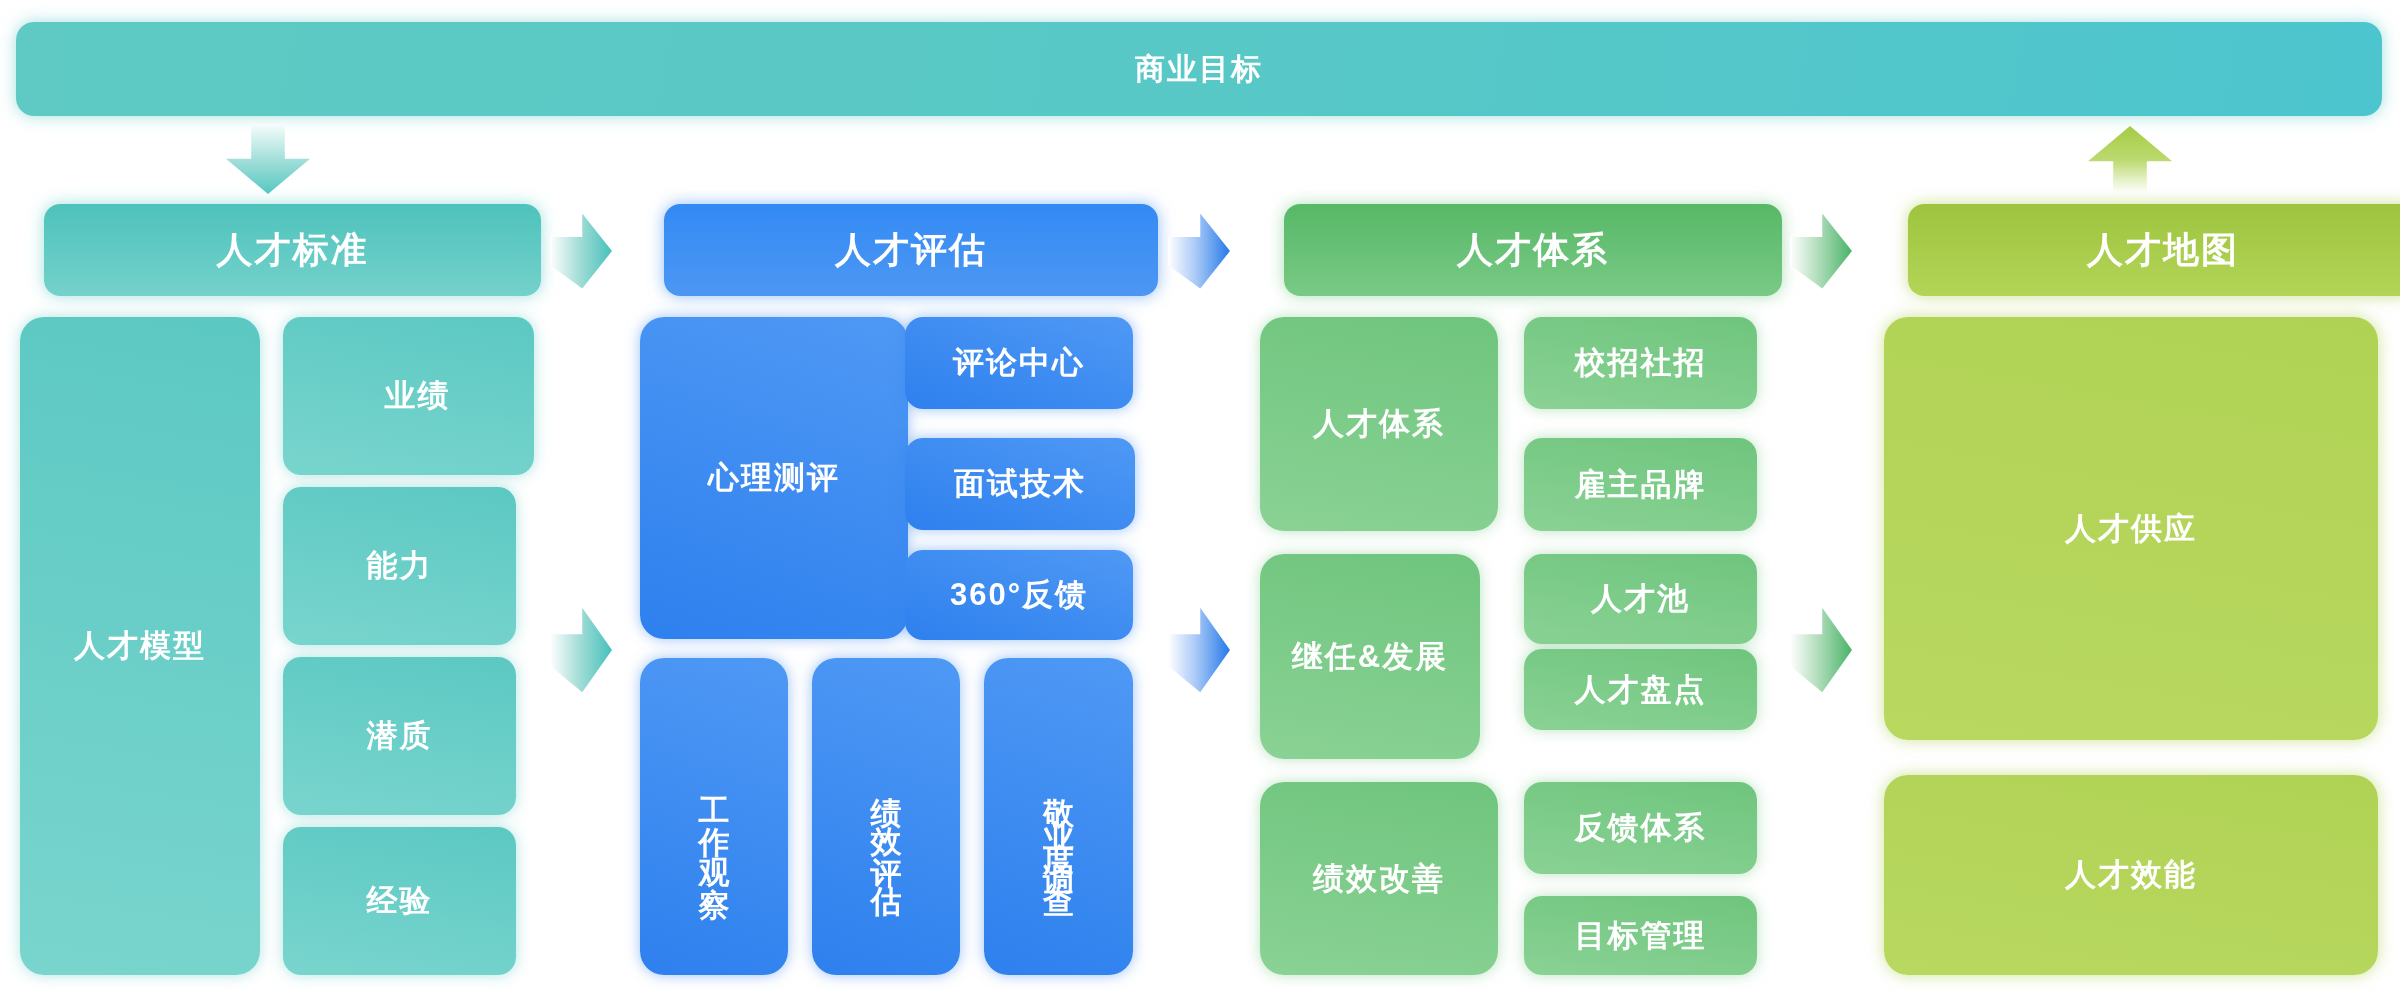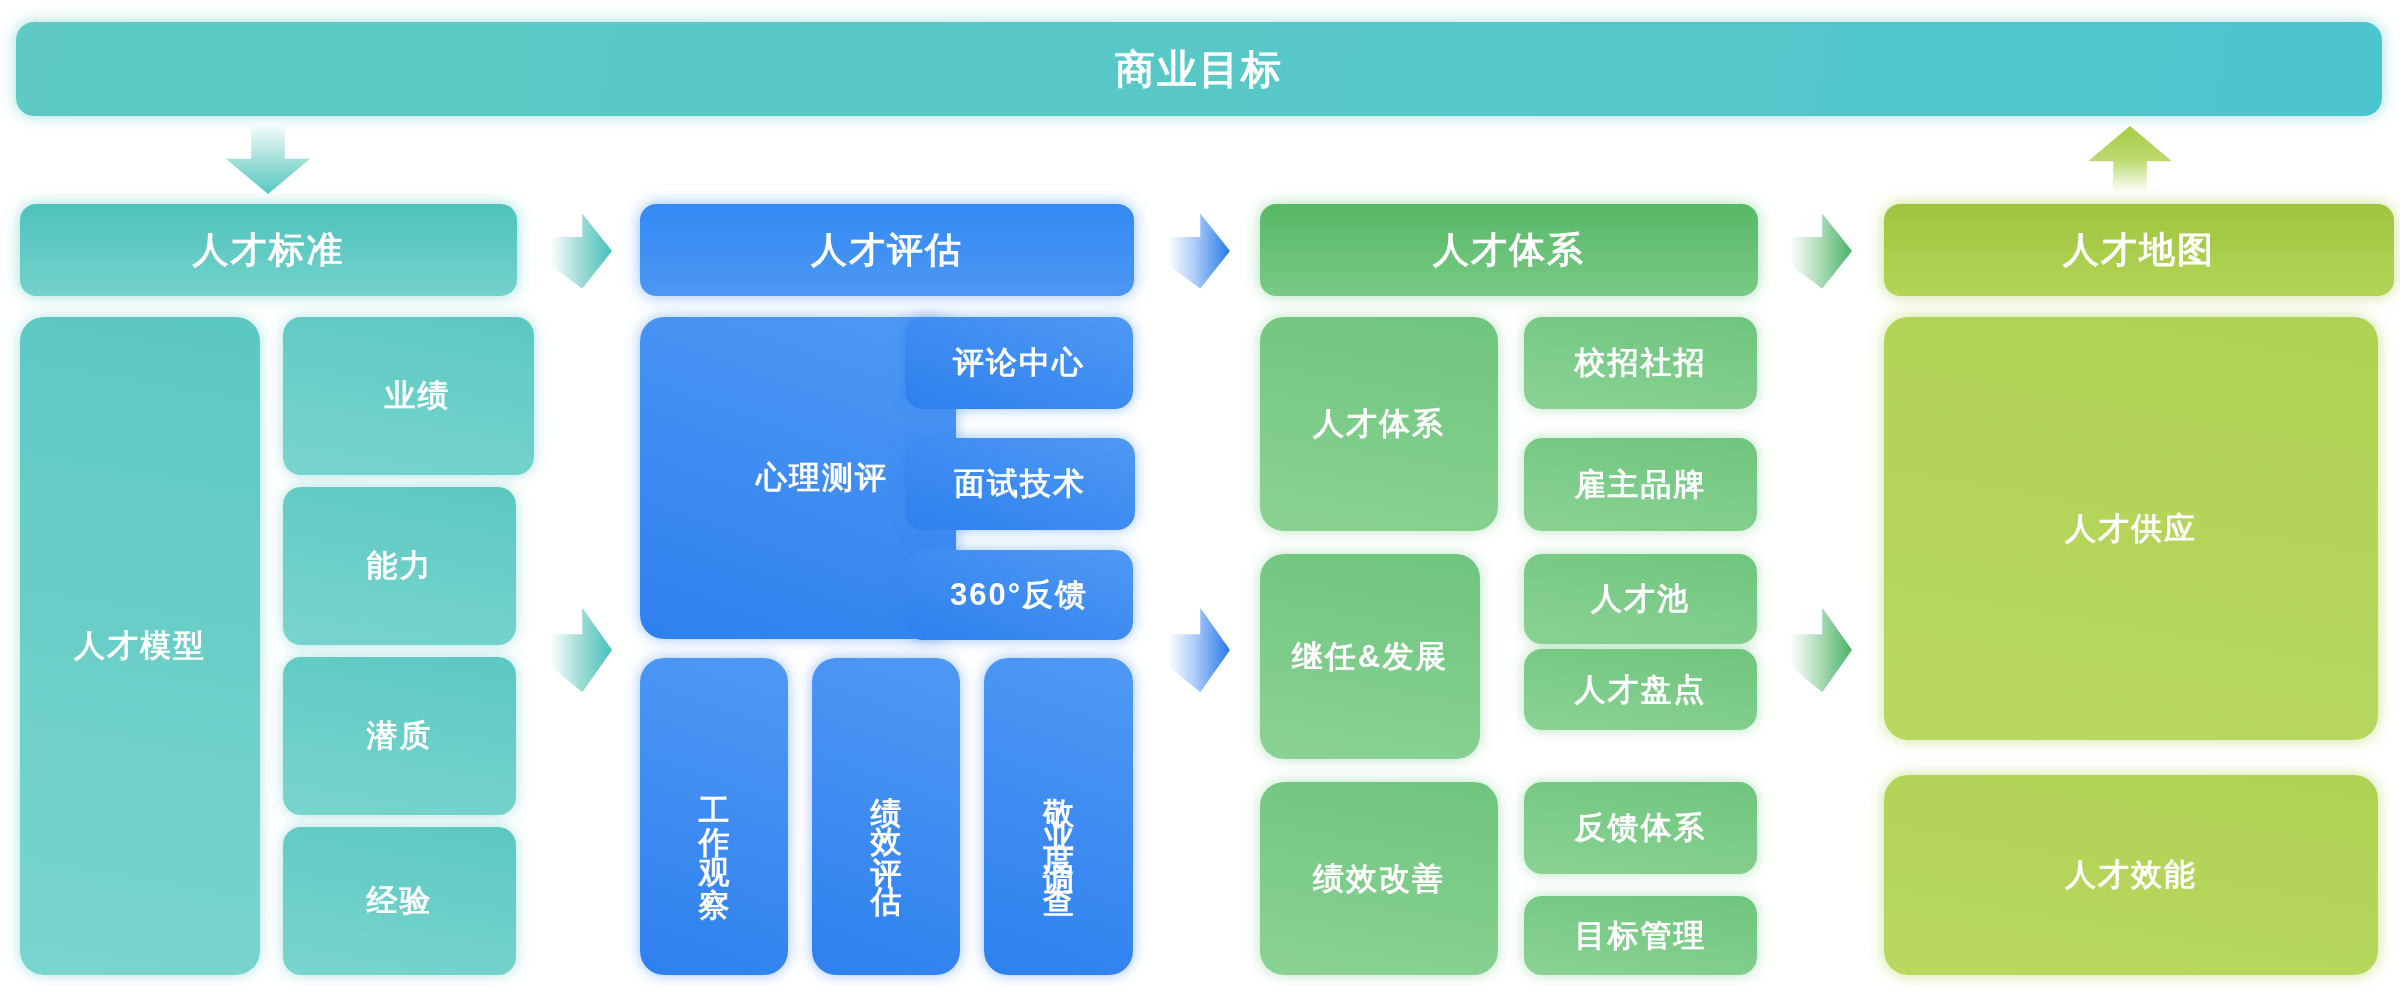--- a/index.html
+++ b/index.html
@@ -4,27 +4,27 @@
 <style>
   html,body{margin:0;padding:0;background:#ffffff;}
   #stage{
     position:relative;width:2400px;height:1000px;background:#ffffff;overflow:hidden;
     font-family:"Liberation Sans","DejaVu Sans",sans-serif;font-weight:bold;color:#ffffff;
   }
   .box{
     position:absolute;display:flex;align-items:center;justify-content:center;
     border-radius:18px;font-size:31px;letter-spacing:2px;text-align:center;
   }
-  .hdr{font-size:36px;border-radius:16px;}
+  .hdr{font-size:36px;border-radius:16px;margin-left:24px;}
   .big{border-radius:24px;}
 
   
   .banner{
     background:linear-gradient(100deg,#5ecac3 0%,#57c8c7 55%,#4dc5ce 100%);
-    box-shadow:0 0 16px rgba(85,199,195,.55);border-radius:18px;font-size:40px;
+    box-shadow:0 0 16px rgba(85,199,195,.55);border-radius:18px;font-size:30px;
   }
   .teal-h{background:linear-gradient(180deg,#4ec2bc 0%,#74d2cb 100%);box-shadow:0 0 16px rgba(84,198,192,.55);}
   .teal  {background:linear-gradient(190deg,#5cc8c2 0%,#79d5ce 100%);box-shadow:0 0 14px rgba(100,204,198,.5);}
   .blue-h{background:linear-gradient(180deg,#338af4 0%,#4d97f3 100%);box-shadow:0 0 16px rgba(56,134,240,.55);}
   .blue  {background:linear-gradient(200deg,#4f99f5 0%,#2e80ee 100%);box-shadow:0 0 14px rgba(56,134,240,.5);}
   .green-h{background:linear-gradient(180deg,#57b867 0%,#79ca85 100%);box-shadow:0 0 16px rgba(108,197,123,.55);}
   .green {background:linear-gradient(190deg,#6fc57d 0%,#8ad295 100%);box-shadow:0 0 14px rgba(120,202,133,.5);}
   .lime-h{background:linear-gradient(180deg,#9ec43f 0%,#b3d557 100%);box-shadow:0 0 16px rgba(168,204,74,.6);}
   .lime  {background:linear-gradient(190deg,#b0d254 0%,#b8d860 100%);box-shadow:0 0 16px rgba(174,208,83,.6);}
 
@@ -71,21 +71,21 @@
   <div class="arr arr-right arr-teal" style="left:550px;top:606px;width:62px;height:88px;"></div>
   <div class="arr arr-right arr-blue" style="left:1168px;top:606px;width:62px;height:88px;"></div>
   <div class="arr arr-right arr-green" style="left:1790px;top:606px;width:62px;height:88px;"></div>
 
   <div class="box big teal" style="left:20px;top:317px;width:240px;height:658px;">人才模型</div>
   <div class="box teal" style="left:283px;top:317px;width:233px;height:158px;padding-left:18px;">业绩</div>
   <div class="box teal" style="left:283px;top:487px;width:233px;height:158px;">能力</div>
   <div class="box teal" style="left:283px;top:657px;width:233px;height:158px;">潜质</div>
   <div class="box teal" style="left:283px;top:827px;width:233px;height:148px;">经验</div>
 
-  <div class="box big blue" style="left:640px;top:317px;width:268px;height:322px;padding-left:48px;">心理测评</div>
+  <div class="box big blue" style="left:640px;top:317px;width:268px;height:322px;">心理测评</div>
   <div class="box blue" style="left:905px;top:317px;width:228px;height:92px;">评论中心</div>
   <div class="box blue" style="left:905px;top:438px;width:230px;height:92px;">面试技术</div>
   <div class="box blue" style="left:905px;top:550px;width:228px;height:90px;">360°反馈</div>
   <div class="box big blue" style="left:640px;top:658px;width:148px;height:317px;">
        <span class="vlabel">工作观察</span>
     </div>
   <div class="box big blue" style="left:812px;top:658px;width:148px;height:317px;">
        <span class="vlabel">绩效评估</span>
     </div>
   <div class="box big blue" style="left:984px;top:658px;width:149px;height:317px;">

